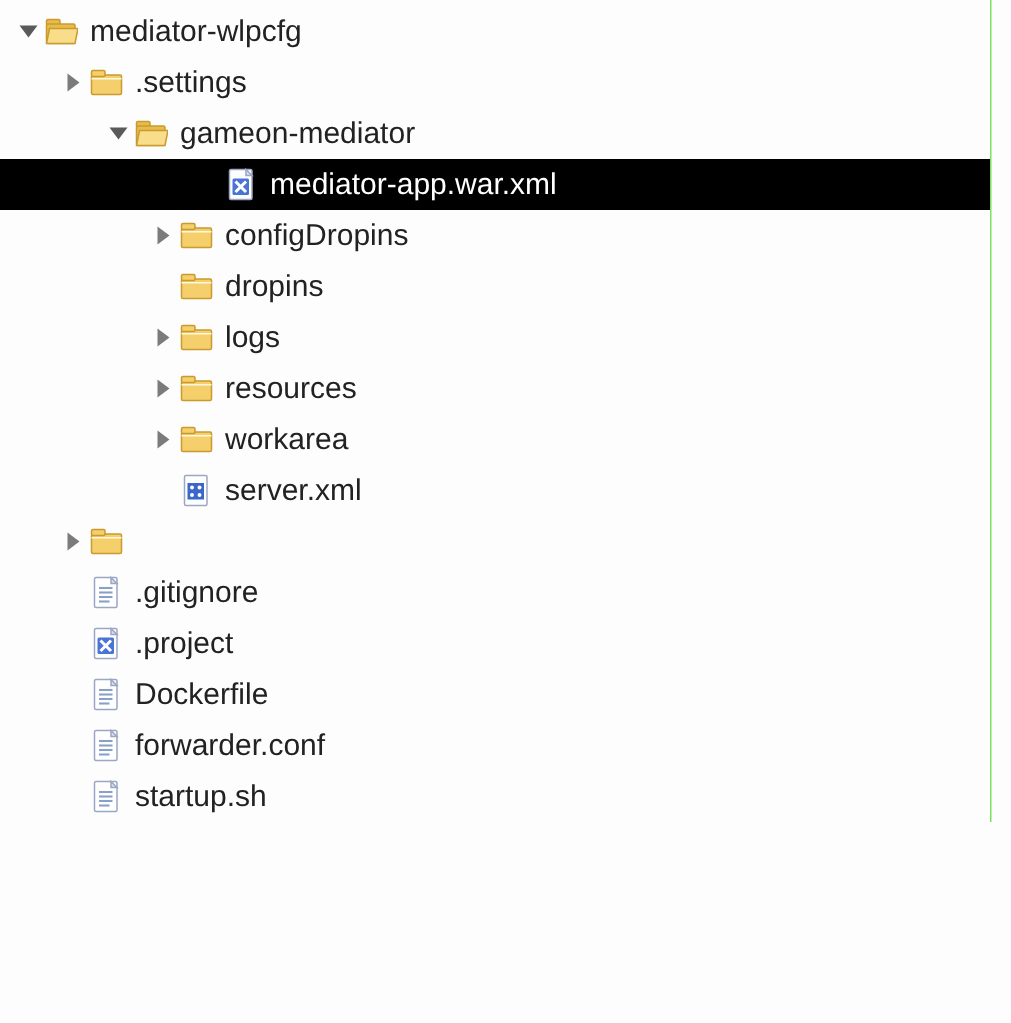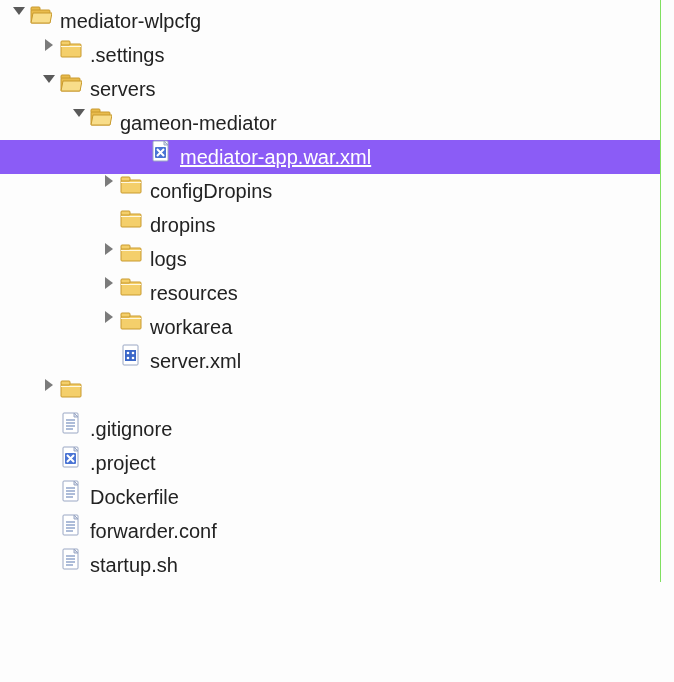--- a/index.html
+++ b/index.html
@@ -14,28 +14,27 @@
     overflow: hidden;
   }
   .tree {
     padding-top: 4px;
     position: relative;
     width: 660px;
     border-right: 1px solid #80e060;
   }
   .row {
     display: flex;
-    align-items: flex-start;
+    align-items: center;
     height: 34px;
     white-space: nowrap;
   }
   .row.selected {
-    background: #8b5cf6;
+    background: #000000;
     color: #fff;
-    text-decoration: underline;
   }
   .row.selected .label { color: #fff; }
   .indent { display: inline-block; height: 1px; }
   .arrow {
     width: 14px;
     height: 14px;
     display: inline-block;
     margin-right: 4px;
     flex: none;
   }
@@ -80,34 +79,20 @@
         </svg>
       </span>
       <span class="icon">
         <svg width="22" height="22" viewBox="0 0 22 22">
           <use href="#ico-folder"></use>
         </svg>
       </span>
       <span class="label">.settings</span>
     </div>
     <div class="row">
-      <span class="indent" style="width: 42px;"></span>
-      <span class="arrow ">
-        <svg width="14" height="14" viewBox="0 0 14 14">
-          <use href="#arr-down"></use>
-        </svg>
-      </span>
-      <span class="icon">
-        <svg width="22" height="22" viewBox="0 0 22 22">
-          <use href="#ico-folder-open"></use>
-        </svg>
-      </span>
-      <span class="label">servers</span>
-    </div>
-    <div class="row">
       <span class="indent" style="width: 72px;"></span>
       <span class="arrow ">
         <svg width="14" height="14" viewBox="0 0 14 14">
           <use href="#arr-down"></use>
         </svg>
       </span>
       <span class="icon">
         <svg width="22" height="22" viewBox="0 0 22 22">
           <use href="#ico-folder-open"></use>
         </svg>

